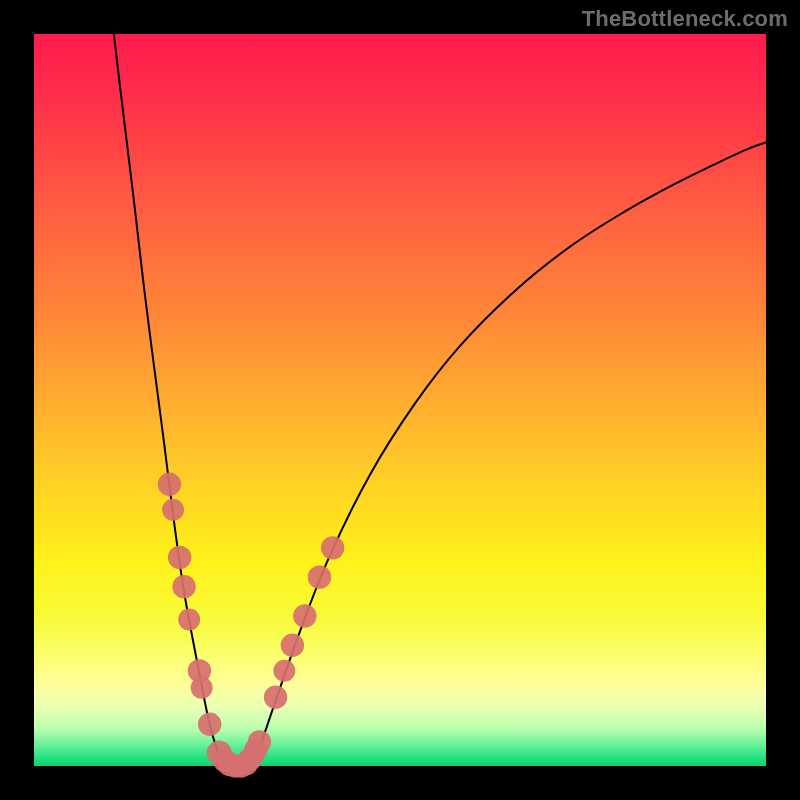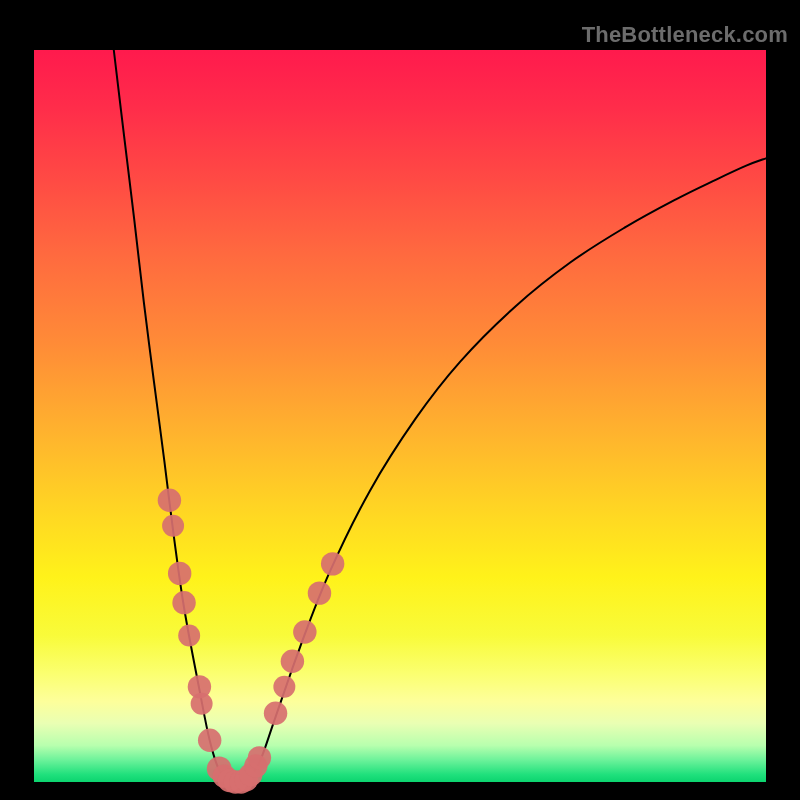--- a/index.html
+++ b/index.html
@@ -7,21 +7,20 @@
     padding: 0;
     width: 800px;
     height: 800px;
     overflow: hidden;
     background: #000;
   }
   .frame {
     position: absolute;
     inset: 0;
     background: #000;
-    margin-top: 16px;
   }
   .gradient-panel {
     position: absolute;
     left: 34px;
     top: 34px;
     width: 732px;
     height: 732px;
     background: linear-gradient(to bottom,
       #ff1a4d 0%,
       #ff2d4a 8%,

